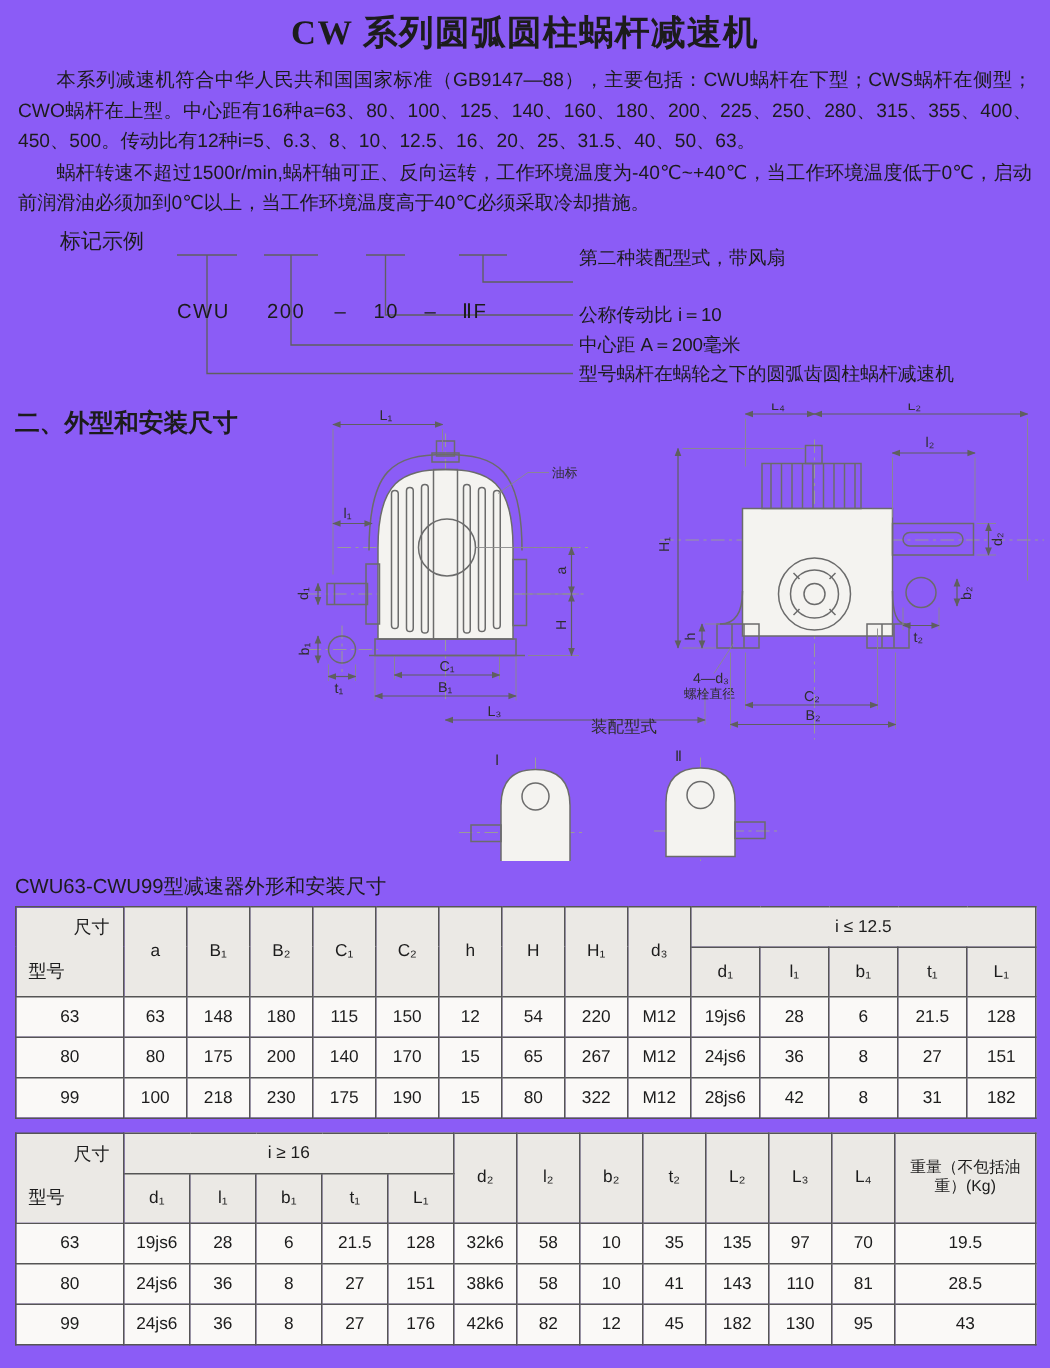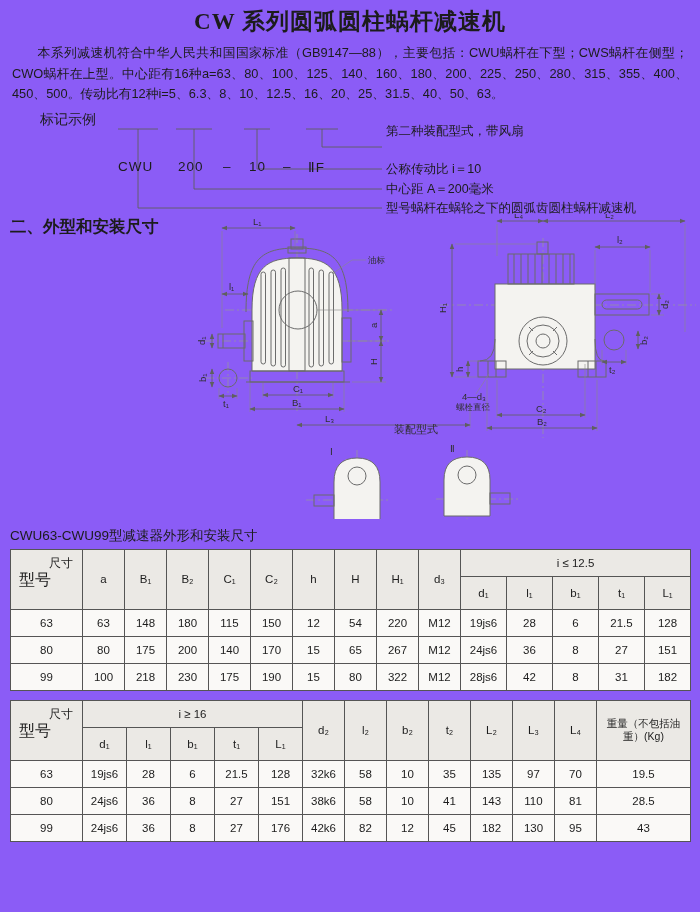--- a/index.html
+++ b/index.html
@@ -18,21 +18,21 @@
     width:676px;margin:0 12px;font-size:12.8px;line-height:20.5px;
     text-align:justify;text-indent:2em;
   }
   
   .marking{position:relative;height:101px;margin:6px 0 0 30px;text-align:center;}
   .marking svg{position:absolute;left:0;top:0;}
   .mk-label{position:absolute;left:10px;top:0;font-size:14px;}
   .tok{position:absolute;top:0;font-size:13.5px;letter-spacing:1px;margin-top:48px;}
   .note{position:absolute;left:356px;font-size:12.5px;white-space:nowrap;}
   
-  .drawings{position:relative;height:305px;margin-top:2px;}
+  .drawings{position:relative;height:305px;margin-top:16px;}
   .drawings .sec-heading{position:absolute;left:0;top:2px;margin:0 0 0 10px;}
   .drawings svg{position:absolute;left:0;top:0;}
   .ln{fill:none;stroke:#6b6b6b;stroke-width:1;}
   .fillp{fill:#f4f3f0;}
   .cl{fill:none;stroke:#9a9a9a;stroke-width:0.7;stroke-dasharray:9 3 2 3;}
   .dim{stroke:#5f5f5f;stroke-width:0.8;fill:none;}
   .ext{stroke:#8a8a8a;stroke-width:0.6;fill:none;}
   .lbl{font-family:"Liberation Sans",sans-serif;font-size:9.5px;fill:#2e2e2e;}
   .lbl2{font-family:"Liberation Sans",sans-serif;font-size:8.5px;fill:#2e2e2e;}
   .lblcn{font-family:"Liberation Sans",sans-serif;font-size:11px;fill:#2e2e2e;}
@@ -42,32 +42,33 @@
     border-collapse:collapse;table-layout:fixed;width:680px;margin:0 5px 9px 10px;
     font-size:11.5px;text-align:center;
   }
   table.dim-table th,table.dim-table td{border:1px solid #555;padding:0;}
   table.dim-table th{background:#ebe9e5;font-weight:normal;height:26px;}
   table.dim-table td{background:#faf9f7;height:26px;}
   table.dim-table tr.subrow th{height:32px;}
   th.corner{position:relative;background:#ebe9e5;
     background-image:linear-gradient(to bottom right,transparent 49.5%,#555 49.5%,#555 50.6%,transparent 50.6%);}
   .corner .ct{position:absolute;top:5px;right:9px;font-size:12px;}
-  .corner .cb{position:absolute;bottom:18px;left:8px;font-size:16px;}
+  .corner .cb{position:absolute;bottom:8px;left:8px;font-size:12px;}
   th.wh{font-size:10.5px;line-height:13px;padding:0 3px;}
 </style>
 </head>
 <body>
 
 <div class="page">
 
   <h1 class="page-title">CW 系列圆弧圆柱蜗杆减速机</h1>
 
 
   <p class="body-para">本系列减速机符合中华人民共和国国家标准（GB9147—88），主要包括：CWU蜗杆在下型；CWS蜗杆在侧型；CWO蜗杆在上型。中心距有16种a=63、80、100、125、140、160、180、200、225、250、280、315、355、400、450、500。传动比有12种i=5、6.3、8、10、12.5、16、20、25、31.5、40、50、63。</p>
+  <p class="body-para">蜗杆转速不超过1500r/min,蜗杆轴可正、反向运转，工作环境温度为-40℃~+40℃，当工作环境温度低于0℃，启动前润滑油必须加到0℃以上，当工作环境温度高于40℃必须采取冷却措施。</p>
 
   <div class="marking">
     <svg width="650" height="101">
       <g stroke="#5f5f5f" stroke-width="0.9" fill="none">
         <line x1="88" y1="18" x2="128" y2="18"></line>
         <line x1="146" y1="18" x2="182" y2="18"></line>
         <line x1="214" y1="18" x2="240" y2="18"></line>
         <line x1="276" y1="18" x2="308" y2="18"></line>
         <polyline points="292,18 292,36 352,36"></polyline>
         <polyline points="227,18 227,58 352,58"></polyline>

